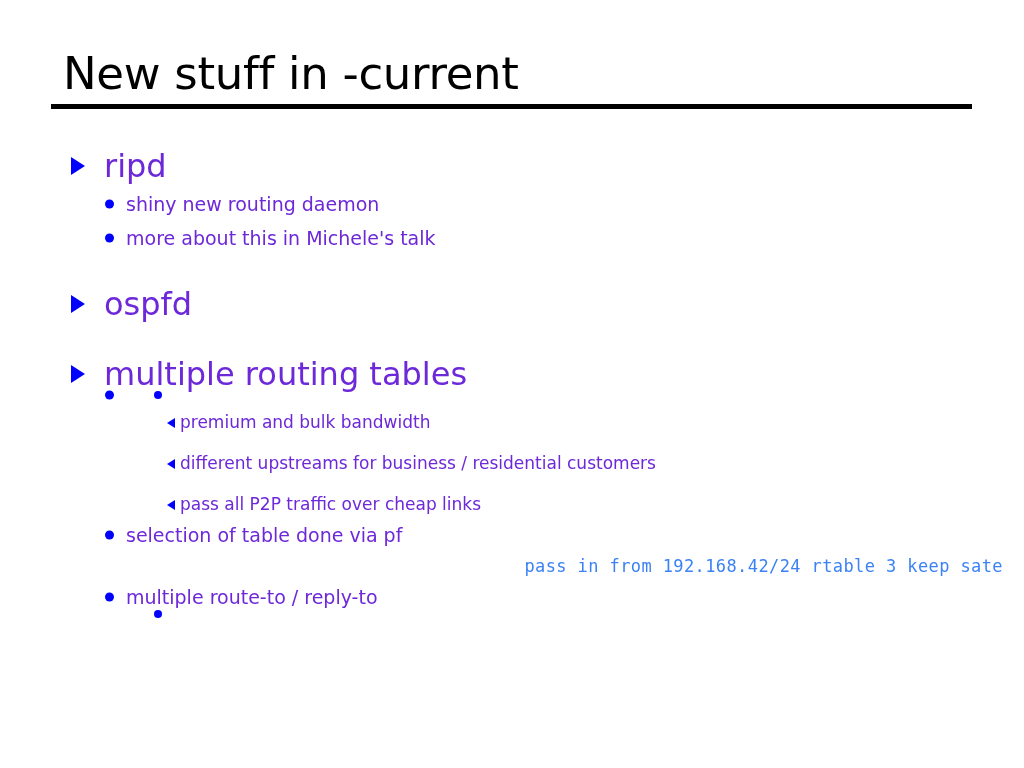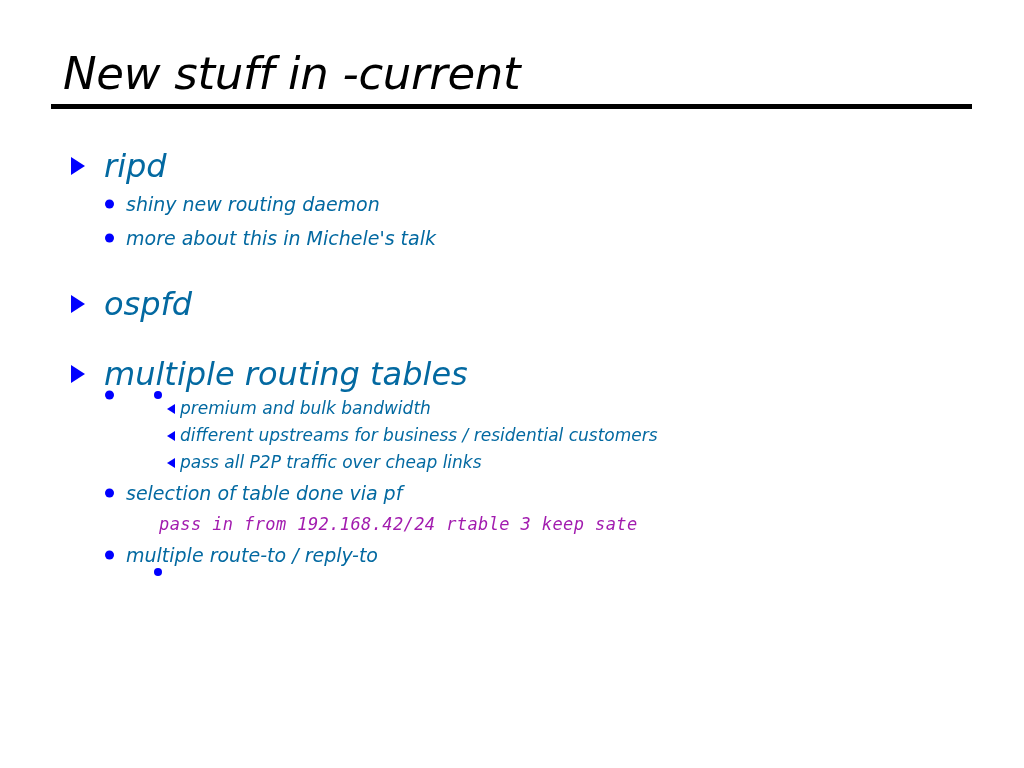--- a/index.html
+++ b/index.html
@@ -14,21 +14,20 @@
     font-family: "DejaVu Sans", "Liberation Sans", sans-serif;
     color: #000000;
     -webkit-font-smoothing: antialiased;
   }
 
   .slide {
     position: relative;
     width: 1024px;
     height: 768px;
     box-sizing: border-box;
-    font-style: italic;
   }
 
   
   .title-block {
     position: absolute;
     left: 51px;
     top: 48px;
     width: 921px;
   }
   .slide-title {
@@ -53,21 +52,21 @@
     left: 63px;
     top: 145px;
     width: 940px;
   }
 
   .group { margin: 0; padding: 0; }
 
   .item {
     position: relative;
     display: block;
-    color: #0369a1;
+    color: #6d28d9;
     white-space: nowrap;
   }
 
   
   .lvl1 {
     font-size: 32px;
     line-height: 42px;
     padding-left: 41px;
     margin-top: 0;
   }
@@ -115,42 +114,44 @@
     height: 8px;
     border-radius: 50%;
     background: #0000ff;
   }
 
   
   .lvl4 {
     font-size: 17px;
     line-height: 27px;
     padding-left: 117px;
+    margin-top: 14px;
   }
   .lvl4 .marker {
     position: absolute;
     left: 104px;
     top: 50%;
     transform: translateY(-50%);
     width: 0;
     height: 0;
     border-top: 5px solid transparent;
     border-bottom: 5px solid transparent;
     border-right: 8px solid #0000ff;
   }
 
   
   .code-line {
     font-family: "DejaVu Sans Mono", "Liberation Mono", monospace;
     font-size: 17px;
     line-height: 28px;
     letter-spacing: 0.4px;
     padding-left: 96px;
-    color: #a21caf;
+    color: #3b82f6;
     white-space: pre;
+    text-align: right;
   }
 
   .gap-lg { height: 28px; }
 </style>
 </head>
 <body>
 
 <div class="slide">
 
   <div class="title-block">

